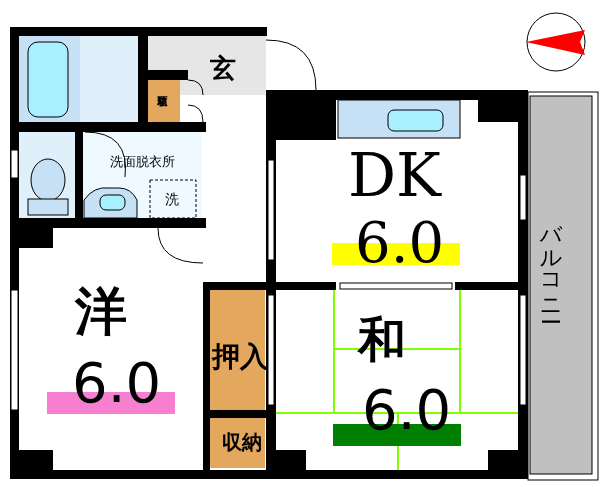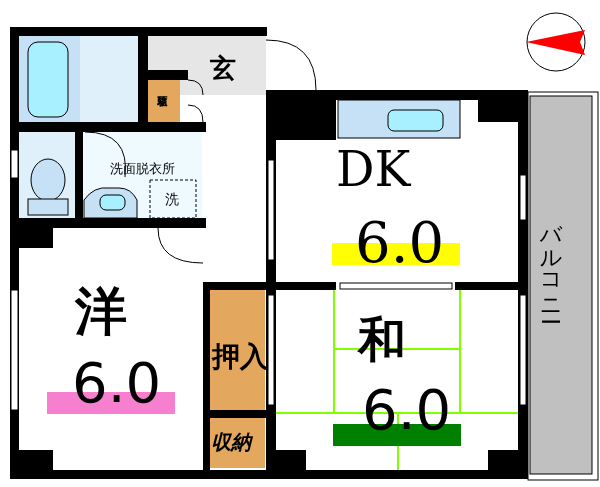--- a/index.html
+++ b/index.html
@@ -92,24 +92,24 @@
     <circle cx="556" cy="42" r="29" fill="#fff" stroke="#000"></circle>
     <path d="M526 42 L585 30 L580 42 L585 55 Z" fill="#ff0000"></path>
 
     <rect x="332" y="243" width="128" height="22" fill="#ffff00"></rect>
     <rect x="47" y="392" width="128" height="22" fill="#f77fcf"></rect>
     <rect x="333" y="424" width="128" height="22" fill="#008000"></rect>
   </svg>
 
   <div class="lbl sans" style="left:210px;top:55px;font-size:26px;">玄</div>
   <div class="lbl sans vert" style="left:157px;top:88px;font-size:10px;">下駄箱</div>
-  <div class="lbl sans" style="left:110px;top:162px;font-size:13px;font-weight:normal;">洗面脱衣所</div>
+  <div class="lbl sans" style="left:110px;top:155px;font-size:13px;font-weight:normal;">洗面脱衣所</div>
   <div class="lbl sans" style="left:165px;top:192px;font-size:14px;font-weight:normal;">洗</div>
-  <div class="lbl" style="left:336px;top:145px;font-size:48px;">DK</div>
+  <div class="lbl" style="left:348px;top:145px;font-size:60px;">DK</div>
   <div class="lbl" style="left:355px;top:215px;font-size:56px;">6.0</div>
   <div class="lbl sans" style="left:75px;top:285px;font-size:52px;">洋</div>
   <div class="lbl sans" style="left:72px;top:355px;font-size:56px;font-weight:normal;">6.0</div>
   <div class="lbl sans" style="left:358px;top:315px;font-size:48px;">和</div>
   <div class="lbl sans" style="left:362px;top:382px;font-size:56px;font-weight:normal;">6.0</div>
   <div class="lbl sans" style="left:212px;top:343px;font-size:28px;">押入</div>
-  <div class="lbl sans" style="left:211px;top:432px;font-size:20px;font-style:italic;">収納</div>
+  <div class="lbl sans" style="left:222px;top:432px;font-size:20px;">収納</div>
   <div class="lbl sans vert" style="left:540px;top:210px;font-size:22px;font-weight:normal;">バルコニー</div>
 </div>
 
 </body></html>

